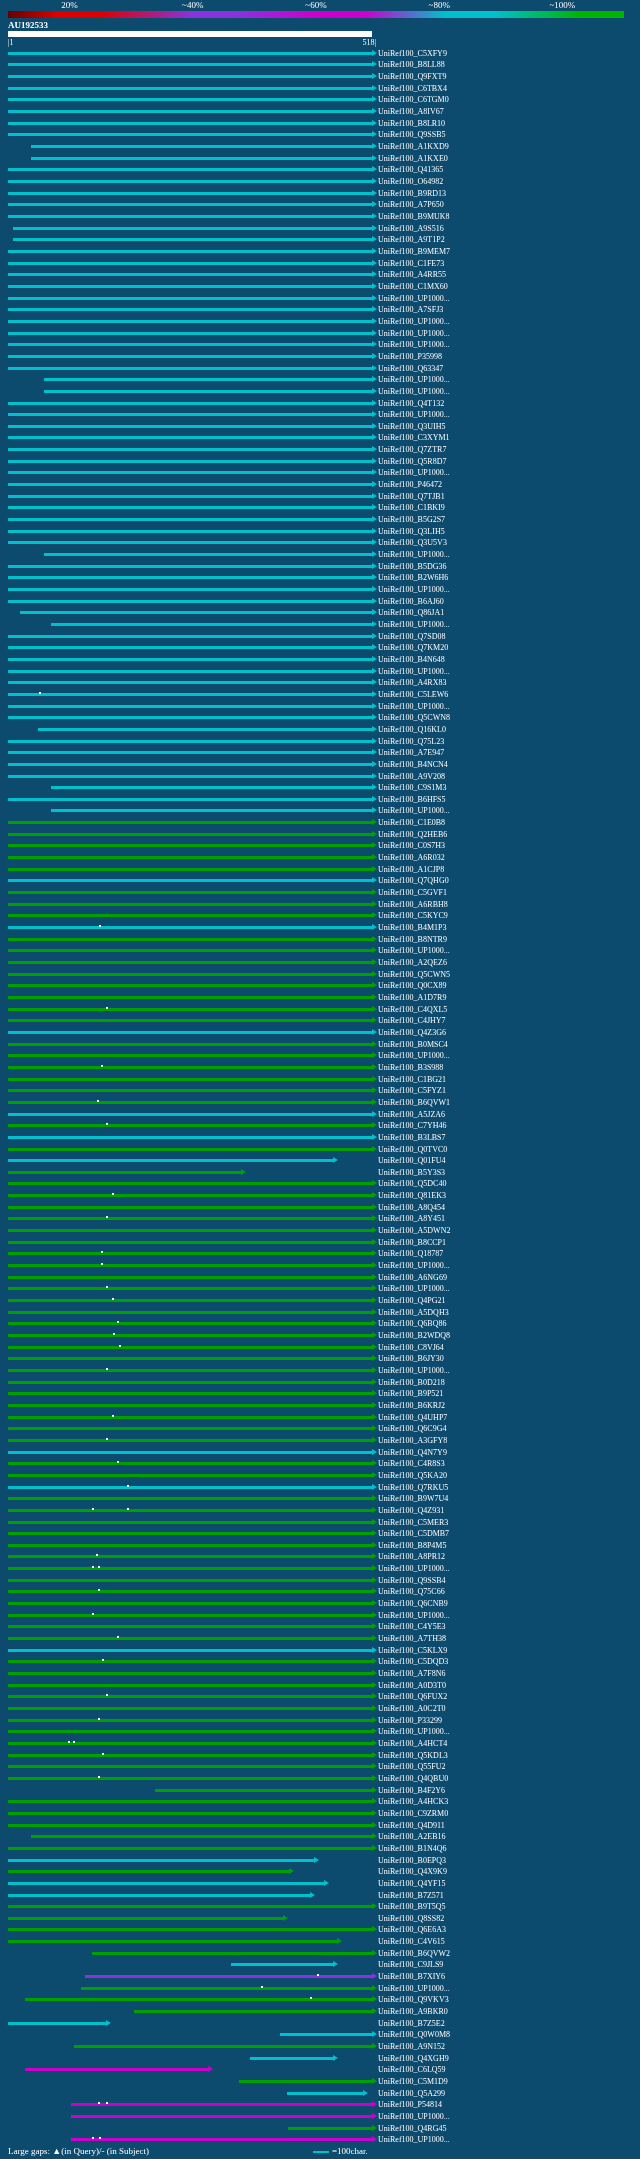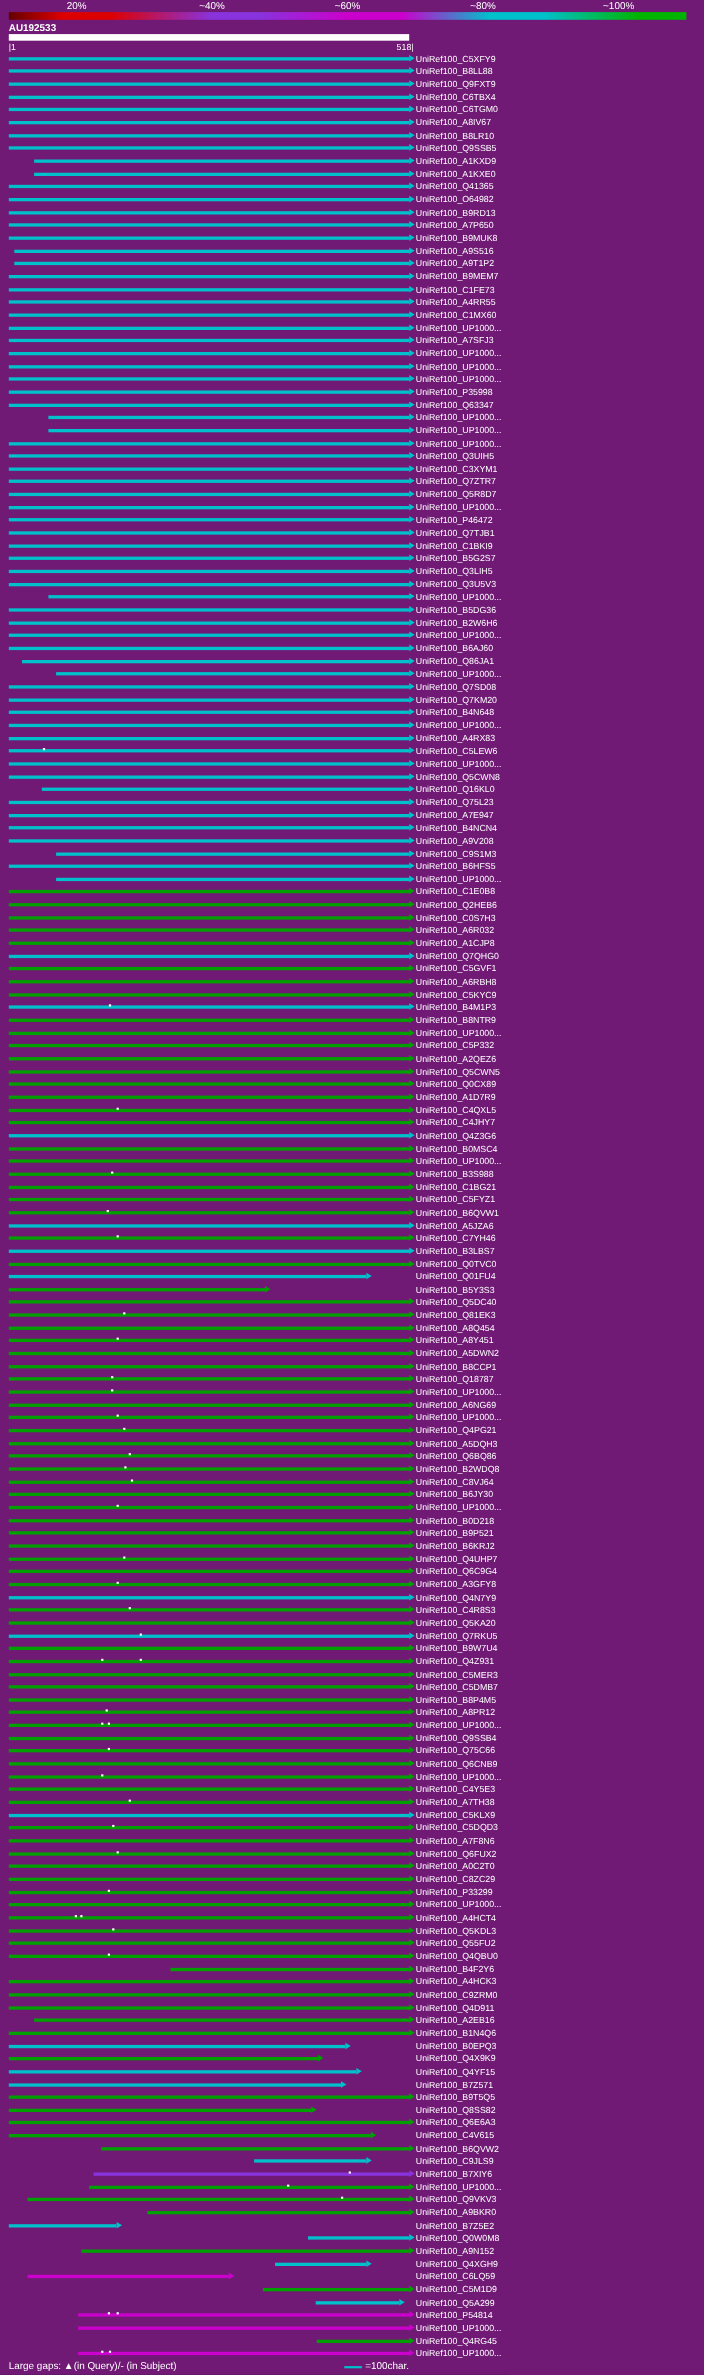--- a/index.html
+++ b/index.html
@@ -1,17 +1,17 @@
 <!DOCTYPE html>
 <html><head>
 <meta charset="utf-8">
 <style>
   html,body{margin:0;padding:0;background:#000;}
-  #screen{position:relative;width:640px;height:2159px;background:#701a75;overflow:hidden;
-          font-family:Liberation Sans, sans-serif;}
+  #screen{position:relative;width:640px;height:2159px;background:#0c4a6e;overflow:hidden;
+          font-family:Liberation Serif, serif;}
   .scale-labels{position:absolute;top:1px;left:8px;width:616px;display:flex;}
   .scale-labels span{flex:1;text-align:center;color:#fff;font-size:9px;line-height:9px;}
   #scale-bar{position:absolute;top:11px;left:8px;width:616px;height:7px;}
   #query-name{position:absolute;top:21px;left:8px;color:#fff;font-size:9px;font-weight:bold;line-height:9px;}
   #query-bar{position:absolute;top:31px;left:8px;width:364px;height:6px;}
   #ruler{position:absolute;top:38px;left:8px;width:368px;height:9px;color:#fff;font-size:8px;line-height:9px;}
   #ruler .start{position:absolute;left:0;}
   #ruler .end{position:absolute;right:0;}
   #rows{position:absolute;top:48px;left:0;width:640px;height:2097px;display:flex;flex-direction:column;}
   .row{flex:1;position:relative;}
@@ -198,20 +198,25 @@
         <span class="hit-label">UniRef100_UP1000...</span>
       </div>
       <div class="row">
         <div class="bar" style="left: 43.8378px; width: 328.162px; background: rgb(0, 192, 203);"></div>
         <div class="tip" style="left: 372px; border-left-color: rgb(0, 192, 203);"></div>
         <span class="hit-label">UniRef100_UP1000...</span>
       </div>
       <div class="row">
         <div class="bar" style="left: 8px; width: 364px; background: rgb(0, 192, 203);"></div>
         <div class="tip" style="left: 372px; border-left-color: rgb(0, 192, 203);"></div>
+        <span class="hit-label">UniRef100_Q4T132</span>
+      </div>
+      <div class="row">
+        <div class="bar" style="left: 8px; width: 364px; background: rgb(0, 192, 203);"></div>
+        <div class="tip" style="left: 372px; border-left-color: rgb(0, 192, 203);"></div>
         <span class="hit-label">UniRef100_UP1000...</span>
       </div>
       <div class="row">
         <div class="bar" style="left: 8px; width: 364px; background: rgb(0, 192, 203);"></div>
         <div class="tip" style="left: 372px; border-left-color: rgb(0, 192, 203);"></div>
         <span class="hit-label">UniRef100_Q3UIH5</span>
       </div>
       <div class="row">
         <div class="bar" style="left: 8px; width: 364px; background: rgb(0, 192, 203);"></div>
         <div class="tip" style="left: 372px; border-left-color: rgb(0, 192, 203);"></div>
@@ -431,25 +436,20 @@
       </div>
       <div class="row">
         <div class="bar textured" style="left: 8px; width: 364px; background: rgb(0, 160, 0);"></div>
         <div class="tip" style="left: 372px; border-left-color: rgb(0, 160, 0);"></div>
         <span class="hit-label">UniRef100_B8NTR9</span>
       </div>
       <div class="row">
         <div class="bar textured" style="left: 8px; width: 364px; background: rgb(0, 160, 0);"></div>
         <div class="tip" style="left: 372px; border-left-color: rgb(0, 160, 0);"></div>
         <span class="hit-label">UniRef100_UP1000...</span>
-      </div>
-      <div class="row">
-        <div class="bar textured" style="left: 8px; width: 364px; background: rgb(0, 160, 0);"></div>
-        <div class="tip" style="left: 372px; border-left-color: rgb(0, 160, 0);"></div>
-        <span class="hit-label">UniRef100_C5P332</span>
       </div>
       <div class="row">
         <div class="bar textured" style="left: 8px; width: 364px; background: rgb(0, 160, 0);"></div>
         <div class="tip" style="left: 372px; border-left-color: rgb(0, 160, 0);"></div>
         <span class="hit-label">UniRef100_A2QEZ6</span>
       </div>
       <div class="row">
         <div class="bar textured" style="left: 8px; width: 364px; background: rgb(0, 160, 0);"></div>
         <div class="tip" style="left: 372px; border-left-color: rgb(0, 160, 0);"></div>
         <span class="hit-label">UniRef100_Q5CWN5</span>
@@ -777,32 +777,32 @@
         <span class="hit-label">UniRef100_C5DQD3</span>
       </div>
       <div class="row">
         <div class="bar textured" style="left: 8px; width: 364px; background: rgb(0, 160, 0);"></div>
         <div class="tip" style="left: 372px; border-left-color: rgb(0, 160, 0);"></div>
         <span class="hit-label">UniRef100_A7F8N6</span>
       </div>
       <div class="row">
         <div class="bar textured" style="left: 8px; width: 364px; background: rgb(0, 160, 0);"></div>
         <div class="tip" style="left: 372px; border-left-color: rgb(0, 160, 0);"></div>
+        <span class="hit-label">UniRef100_A0D3T0</span>
+      </div>
+      <div class="row">
+        <div class="bar textured" style="left: 8px; width: 364px; background: rgb(0, 160, 0);"></div>
+        <div class="tip" style="left: 372px; border-left-color: rgb(0, 160, 0);"></div>
         <div class="dot" style="left: 106.378px;"></div>
         <span class="hit-label">UniRef100_Q6FUX2</span>
       </div>
       <div class="row">
         <div class="bar textured" style="left: 8px; width: 364px; background: rgb(0, 160, 0);"></div>
         <div class="tip" style="left: 372px; border-left-color: rgb(0, 160, 0);"></div>
         <span class="hit-label">UniRef100_A0C2T0</span>
-      </div>
-      <div class="row">
-        <div class="bar textured" style="left: 8px; width: 364px; background: rgb(0, 160, 0);"></div>
-        <div class="tip" style="left: 372px; border-left-color: rgb(0, 160, 0);"></div>
-        <span class="hit-label">UniRef100_C8ZC29</span>
       </div>
       <div class="row">
         <div class="bar textured" style="left: 8px; width: 364px; background: rgb(0, 160, 0);"></div>
         <div class="tip" style="left: 372px; border-left-color: rgb(0, 160, 0);"></div>
         <div class="dot" style="left: 97.9459px;"></div>
         <span class="hit-label">UniRef100_P33299</span>
       </div>
       <div class="row">
         <div class="bar textured" style="left: 8px; width: 364px; background: rgb(0, 160, 0);"></div>
         <div class="tip" style="left: 372px; border-left-color: rgb(0, 160, 0);"></div>

